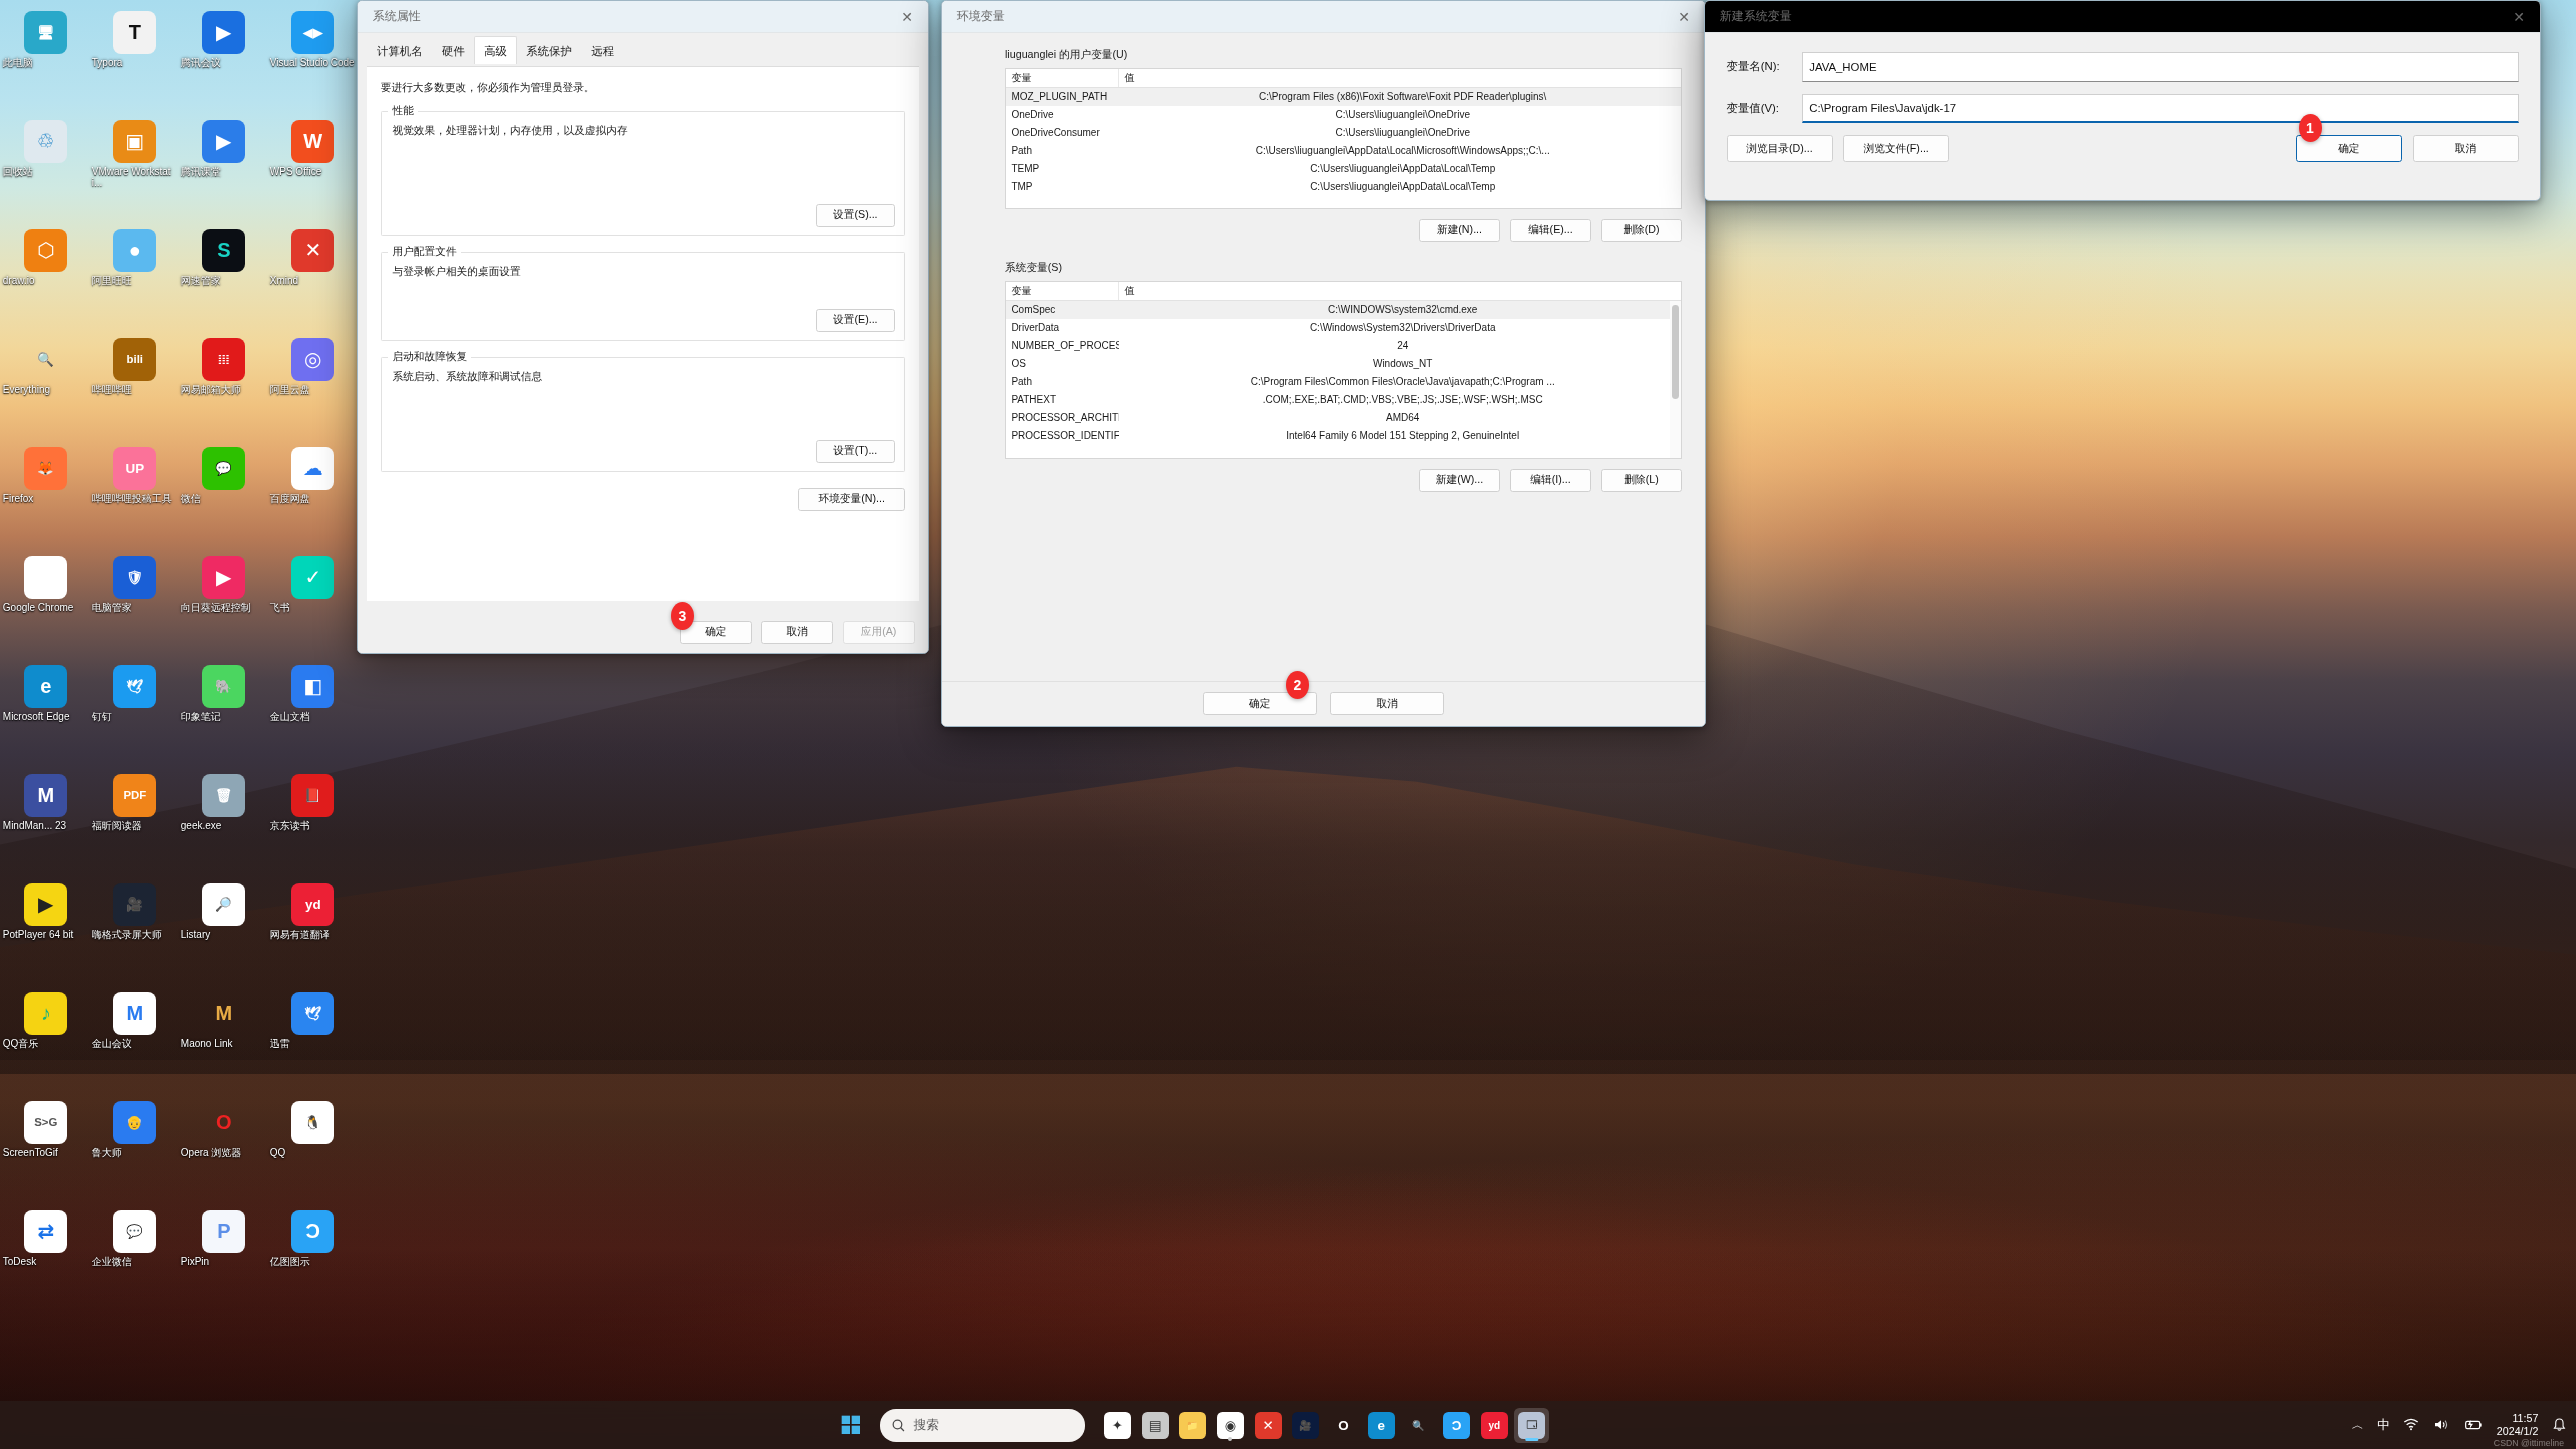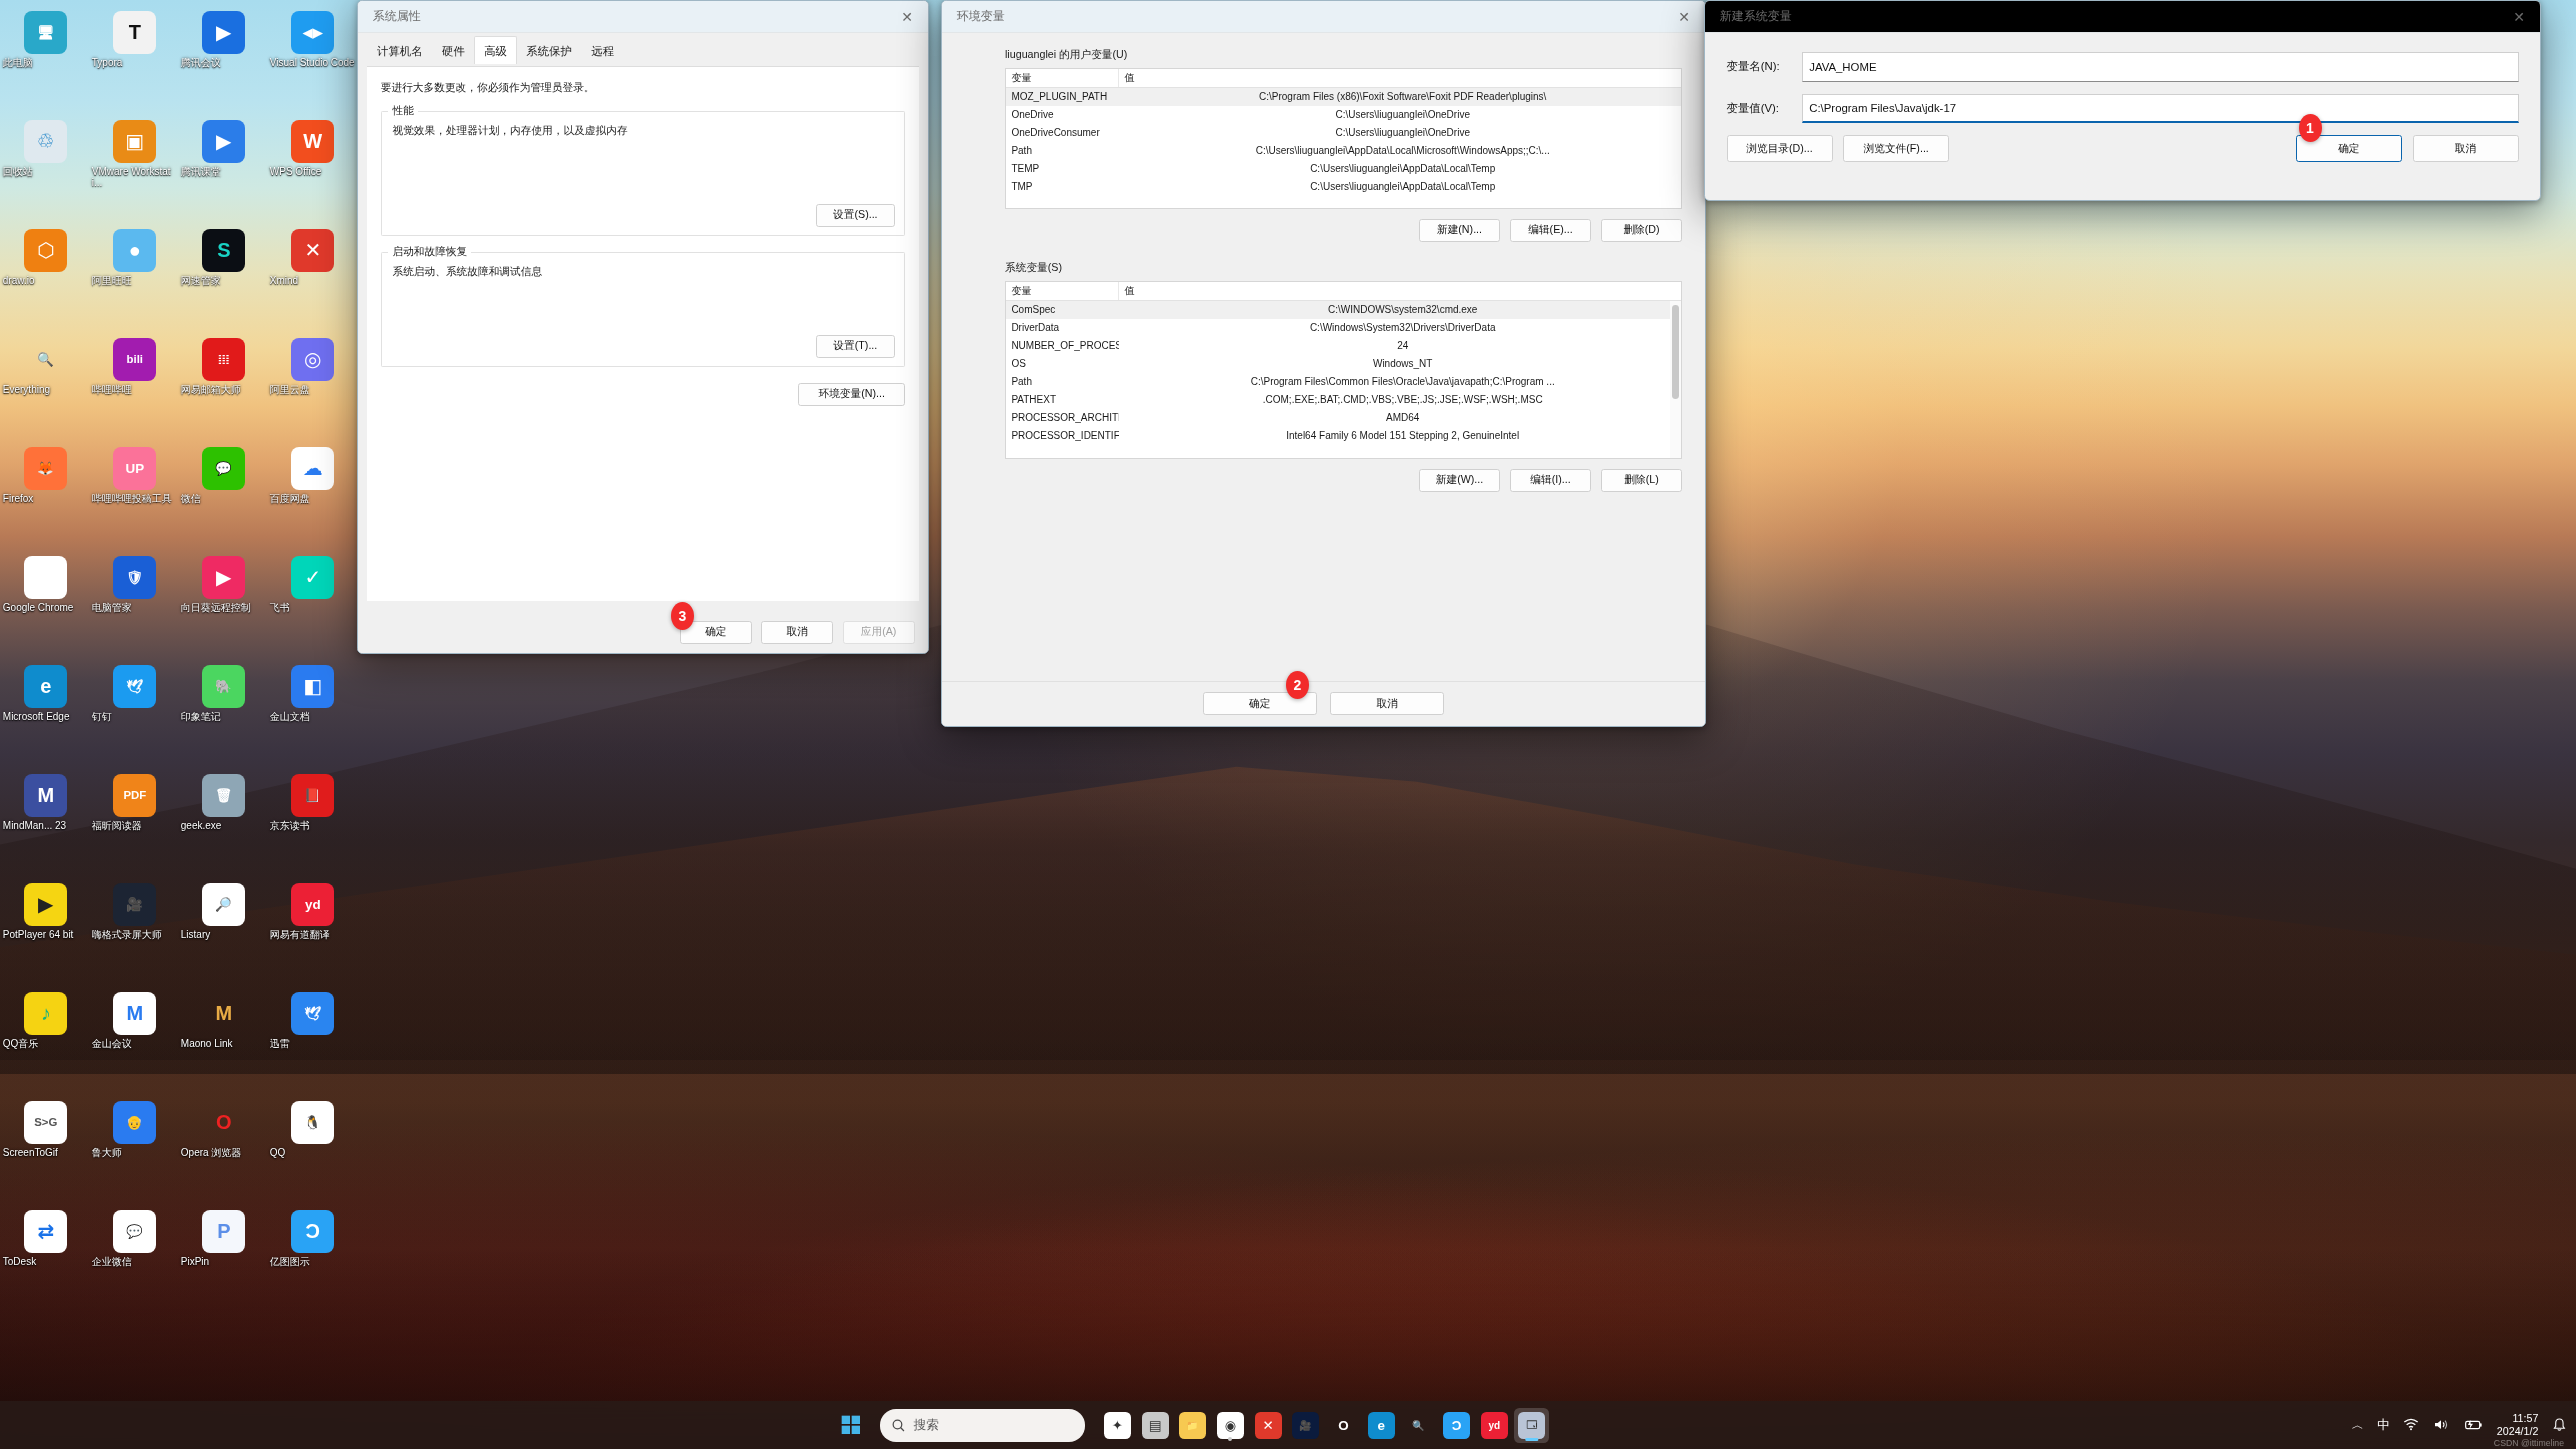--- a/index.html
+++ b/index.html
@@ -241,21 +241,21 @@
     </div>
     <div class="dicon">
       <div class="glyph" style="background: rgb(224, 57, 43); font-size: 20px;">✕</div>
       <div class="lbl">Xmind</div>
     </div>
     <div class="dicon">
       <div class="glyph" style="background: transparent; color: rgb(239, 127, 17); font-size: 13.4px;">🔍</div>
       <div class="lbl">Everything</div>
     </div>
     <div class="dicon">
-      <div class="glyph" style="background: #a21caf; font-size: 11.4px;">bili</div>
+      <div class="glyph" style="background: #a16207; font-size: 11.4px;">bili</div>
       <div class="lbl">哔哩哔哩</div>
     </div>
     <div class="dicon">
       <div class="glyph" style="background: rgb(225, 26, 26); font-size: 13.4px;">𝍖</div>
       <div class="lbl">网易邮箱大师</div>
     </div>
     <div class="dicon">
       <div class="glyph" style="background: rgb(111, 111, 240); font-size: 20px;">◎</div>
       <div class="lbl">阿里云盘</div>
     </div>
@@ -403,20 +403,25 @@
       <div class="tab">远程</div>
     </div>
 
   <div class="tabpane">
     <div class="desc" style="margin-bottom:4px;">要进行大多数更改，你必须作为管理员登录。</div>
     <div id="sp-groups">
         <div class="grpbox" style="height: 125px;">
           <div class="legend">性能</div>
           <div class="desc">视觉效果，处理器计划，内存使用，以及虚拟内存</div>
           <div style="position:absolute; right:9.4px; bottom:8px;"><button class="btn" style="min-width:79px;">设置(S)...</button></div>
+        </div>
+        <div class="grpbox" style="height: 89px;">
+          <div class="legend">用户配置文件</div>
+          <div class="desc">与登录帐户相关的桌面设置</div>
+          <div style="position:absolute; right:9.4px; bottom:8px;"><button class="btn" style="min-width:79px;">设置(E)...</button></div>
         </div>
         <div class="grpbox" style="height: 115px;">
           <div class="legend">启动和故障恢复</div>
           <div class="desc">系统启动、系统故障和调试信息</div>
           <div style="position:absolute; right:9.4px; bottom:8px;"><button class="btn" style="min-width:79px;">设置(T)...</button></div>
         </div>
       </div>
     <div style="display:flex; justify-content:flex-end; margin-top:16px;">
       <button class="btn" style="min-width:107px;">环境变量(N)...</button>
     </div>

